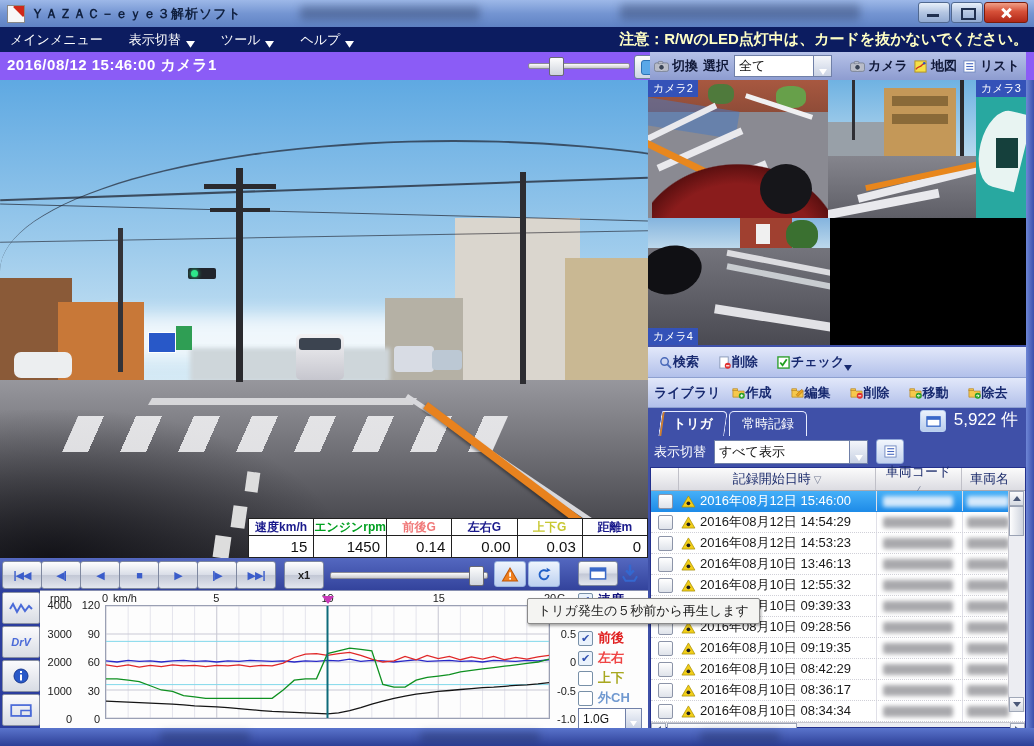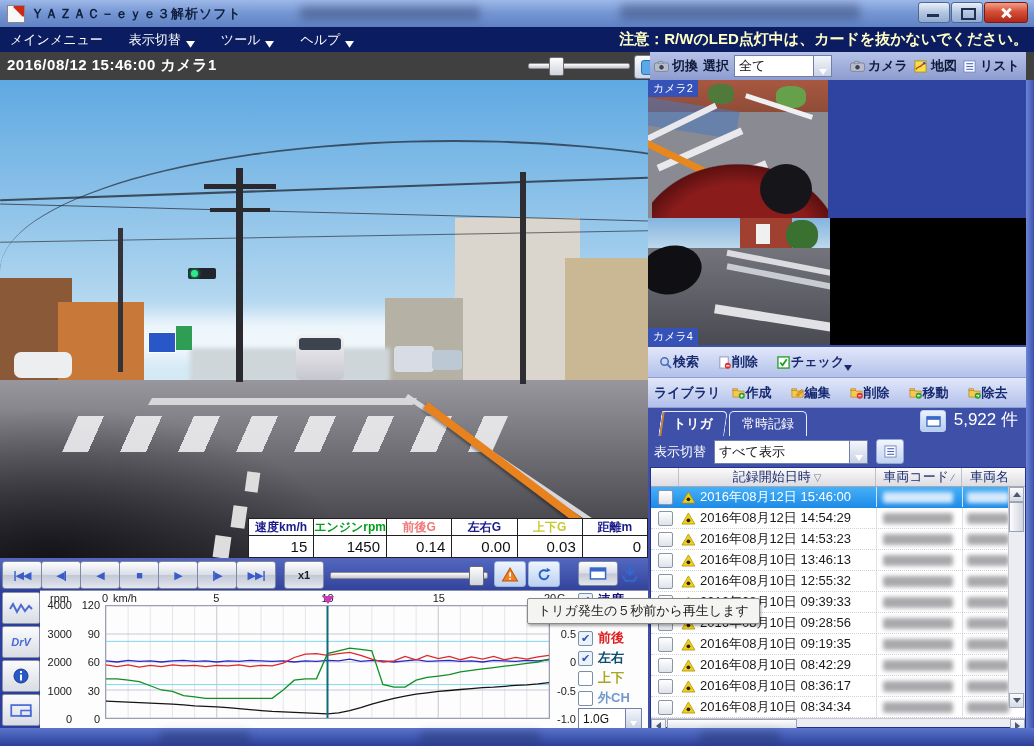--- a/index.html
+++ b/index.html
@@ -30,21 +30,21 @@
 
   
   .menubar{position:absolute;left:0;top:27px;width:1034px;height:25px;background:#0c1c60;
     display:flex;align-items:center;color:#fff;font-size:13px;}
   #menu-items{display:flex;align-items:center;gap:26px;padding-left:10px;}
   .menu-item{display:flex;align-items:center;gap:5px;cursor:default;}
   .caret{width:9px;height:7px;display:inline-block;color:#fff;}
   .menu-warning{position:absolute;right:6px;top:3px;color:#ffffc4;font-size:15px;font-weight:bold;}
 
   
-  .inforow{position:absolute;left:0;top:52px;width:1034px;height:28px;background:#404040;}
+  .inforow{position:absolute;left:0;top:52px;width:1034px;height:28px;background:#8b5cf6;}
   .dt-text{position:absolute;left:7px;top:4px;color:#fff;font-size:15px;font-weight:bold;letter-spacing:.5px;}
   .mini-slider{position:absolute;left:528px;top:63px;width:100px;height:4px;background:linear-gradient(#fdfdfd,#c8c8cc);
     border:1px solid #8a8a96;border-radius:2px;}
   .mini-thumb{position:absolute;left:20px;top:-7px;width:13px;height:17px;border:1px solid #6a6a74;border-radius:2px;
     background:linear-gradient(#fdfdfd,#cfd4dd);}
   .disp-toggle{position:absolute;left:634px;top:55px;width:34px;height:22px;border:1px solid #6c7d9c;border-radius:3px;
     background:linear-gradient(#fdfdfd,#cdd6e4);display:flex;align-items:center;justify-content:center;}
   .disp-toggle-inner{width:20px;height:13px;background:#5aa8e8;border:1px solid #2d72b4;border-radius:3px;}
   .view-toolbar{position:absolute;left:650px;top:52px;width:376px;height:28px;
     background:linear-gradient(#b6c2e8,#8d9cd0);display:flex;align-items:center;gap:5px;
@@ -319,36 +319,53 @@
     <div class="d" style="left:204px;top:104px;width:72px;height:5px;background:#2a2a2e;"></div>
     <div class="d" style="left:210px;top:128px;width:60px;height:4px;background:#2a2a2e;"></div>
     <div class="d" style="left:118px;top:148px;width:5px;height:144px;background:#333338;"></div>
     <div class="d" style="left:520px;top:92px;width:6px;height:212px;background:#2d2d32;"></div>
     <div class="d" style="left:188px;top:188px;width:28px;height:11px;background:#20242c;border-radius:2px;"></div>
     <div class="d" style="left:191px;top:190px;width:7px;height:7px;background:#2ee88a;border-radius:50%;box-shadow:0 0 4px #2ee88a;"></div>
     <div class="d" style="left:148px;top:252px;width:26px;height:19px;background:#2858c8;border:1px solid #fff;"></div>
     <div class="d" style="left:176px;top:246px;width:16px;height:24px;background:#2f9e54;"></div>
   </div>
 
-  <div class="cam" style="left:648px;top:80px;width:180px;height:138px;">
+  <div class="cam" style="left:648px;top:80px;width:216px;height:138px;">
     <div class="d" style="left:0;top:0;width:180px;height:138px;background:#8a8a92;"></div>
     <div class="d" style="left:0;top:0;width:180px;height:32px;background:linear-gradient(#a85840,#8f4c38);"></div>
     <div class="d" style="left:60px;top:4px;width:26px;height:20px;background:#4f7a3c;border-radius:40%;"></div>
     <div class="d" style="left:128px;top:6px;width:30px;height:22px;background:#67a04a;border-radius:40%;"></div>
     <div class="d" style="left:-6px;top:24px;width:96px;height:28px;background:rgba(74,122,192,.55);transform:rotate(9deg);"></div>
     <div class="d" style="left:-8px;top:40px;width:80px;height:6px;background:#e9e9ed;transform:rotate(-26deg);"></div>
     <div class="d" style="left:6px;top:66px;width:92px;height:7px;background:#e9e9ed;transform:rotate(-24deg);"></div>
     <div class="d" style="left:26px;top:98px;width:96px;height:8px;background:#e9e9ed;transform:rotate(-22deg);"></div>
     <div class="d" style="left:-4px;top:58px;width:165px;height:7px;background:#e8871e;transform:rotate(26deg);transform-origin:left top;"></div>
     <div class="d" style="left:96px;top:24px;width:70px;height:5px;background:#f0f0f2;transform:rotate(18deg);"></div>
     <div class="d" style="left:4px;top:84px;width:190px;height:90px;background:radial-gradient(ellipse at 45% 100%,#8a1c1c 0 55%,#5c1010 70%,rgba(92,16,16,0) 71%);"></div>
     <div class="d" style="left:112px;top:84px;width:52px;height:50px;background:#16161a;border-radius:50%;"></div>
     <span class="cam-label" style="left:0;top:0;">カメラ2</span>
   </div>
 
+  <div class="cam" style="left:828px;top:80px;width:198px;height:138px;">
+    <div class="d" style="left:0;top:0;width:198px;height:76px;background:linear-gradient(#6fb2e2,#b8d8ee);"></div>
+    <div class="d" style="left:0;top:42px;width:62px;height:34px;background:#98a0a8;"></div>
+    <div class="d" style="left:56px;top:8px;width:72px;height:68px;background:#c49858;"></div>
+    <div class="d" style="left:64px;top:16px;width:56px;height:10px;background:#8a6a38;"></div>
+    <div class="d" style="left:64px;top:34px;width:56px;height:10px;background:#8a6a38;"></div>
+    <div class="d" style="left:132px;top:0;width:4px;height:76px;background:#2a2a2e;"></div>
+    <div class="d" style="left:24px;top:0;width:3px;height:60px;background:#2f2f34;"></div>
+    <div class="d" style="left:0;top:76px;width:198px;height:62px;background:linear-gradient(#85858d,#5e5e66);"></div>
+    <div class="d" style="left:28px;top:98px;width:140px;height:8px;background:#e9e9ed;transform:rotate(-14deg);"></div>
+    <div class="d" style="left:-8px;top:120px;width:120px;height:9px;background:#e9e9ed;transform:rotate(-11deg);"></div>
+    <div class="d" style="left:36px;top:88px;width:165px;height:6px;background:#e8861c;transform:rotate(-12deg);"></div>
+    <div class="d" style="left:148px;top:0;width:50px;height:138px;background:#28a8a0;"></div>
+    <div class="d" style="left:152px;top:30px;width:44px;height:78px;background:#e8f4f2;border-radius:50% 0 0 50%;transform:rotate(14deg);"></div>
+    <div class="d" style="left:168px;top:58px;width:22px;height:30px;background:#15403c;"></div>
+    <span class="cam-label" style="right:0;top:0;">カメラ3</span>
+  </div>
 
   <div class="cam" style="left:648px;top:218px;width:182px;height:127px;">
     <div class="d" style="left:0;top:0;width:182px;height:30px;background:linear-gradient(#84b4de,#bcd8ec);"></div>
     <div class="d" style="left:92px;top:0;width:52px;height:42px;background:#a04030;"></div>
     <div class="d" style="left:138px;top:2px;width:32px;height:30px;background:#3a7030;border-radius:45%;"></div>
     <div class="d" style="left:108px;top:6px;width:14px;height:20px;background:#f0f0f0;"></div>
     <div class="d" style="left:0;top:30px;width:182px;height:97px;background:linear-gradient(#74747c,#4a4a52);"></div>
     <div class="d" style="left:78px;top:42px;width:108px;height:6px;background:#dcdce0;transform:rotate(11deg);"></div>
     <div class="d" style="left:78px;top:56px;width:112px;height:6px;background:#c8ccd0;transform:rotate(11deg);"></div>
     <div class="d" style="left:66px;top:96px;width:124px;height:9px;background:#e2e2e6;transform:rotate(9deg);"></div>
@@ -497,21 +514,21 @@
       </span>
   </div>
 
   <div class="rec-table">
     <div class="thead">
       <span class="th" style="width:28px;"></span>
       <span class="th" style="width:197px;">
         <span>記録開始日時</span>
         <span class="sortmark">▽</span>
       </span>
-      <span class="th" style="width:86px;">
+      <span class="th" style="width:86px;flex-direction:column;">
         <span>車両コード</span>
         <span class="sortmark">∕</span>
       </span>
       <span class="th" style="width:49px;border-right:none;justify-content:flex-end;padding-right:2px;">
         <span>車両名</span>
       </span>
     </div>
     <div class="tbody" id="table-body">
       <div class="trow sel">
           <span class="tcell csel">
@@ -931,21 +948,21 @@
     <span class="chk-row" style="top: 0px;">
           <span class="chk-box on">✔</span>
           <span style="color:#15157d">速度</span>
         </span>
         <span class="chk-row" style="top: 38px;">
           <span class="chk-box on">✔</span>
           <span style="color:#e02020">前後</span>
         </span>
         <span class="chk-row" style="top: 58px;">
           <span class="chk-box on">✔</span>
-          <span style="color:#0c4a6e">左右</span>
+          <span style="color:#ef4444">左右</span>
         </span>
         <span class="chk-row" style="top: 78px;">
           <span class="chk-box"></span>
           <span style="color:#a8a820">上下</span>
         </span>
         <span class="chk-row" style="top: 98px;">
           <span class="chk-box"></span>
           <span style="color:#7099d0">外CH</span>
         </span>
       </div>

